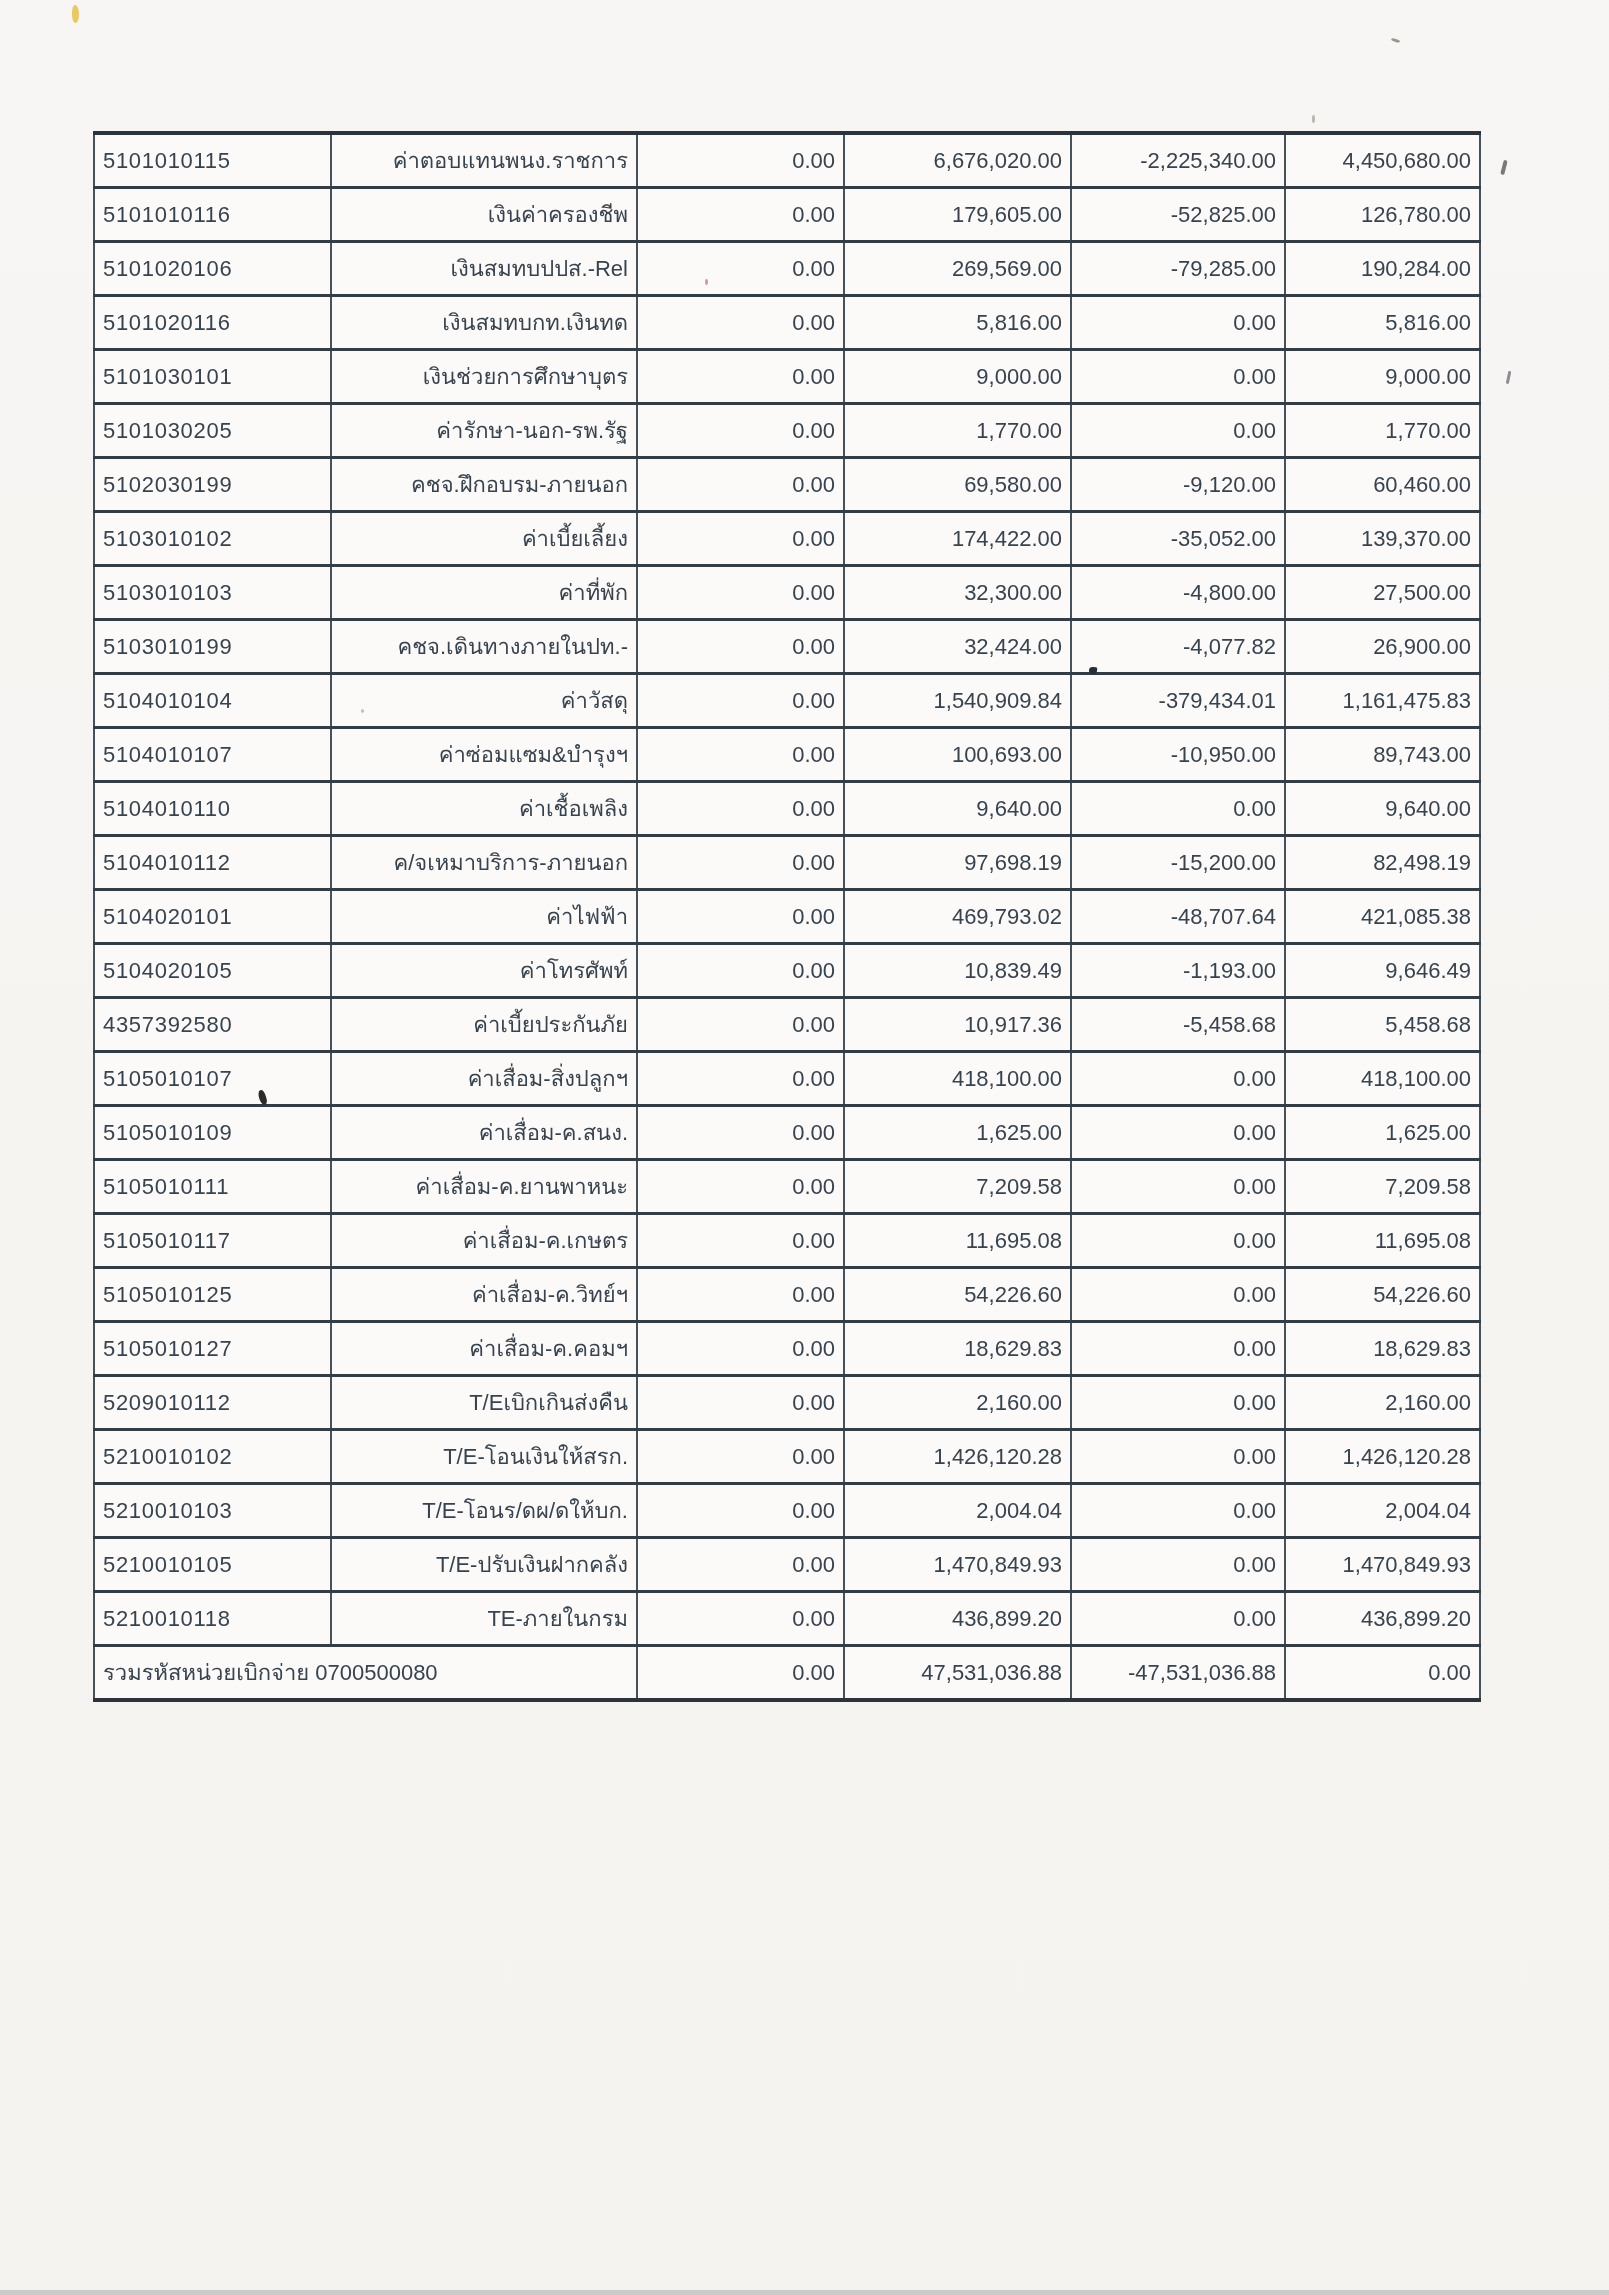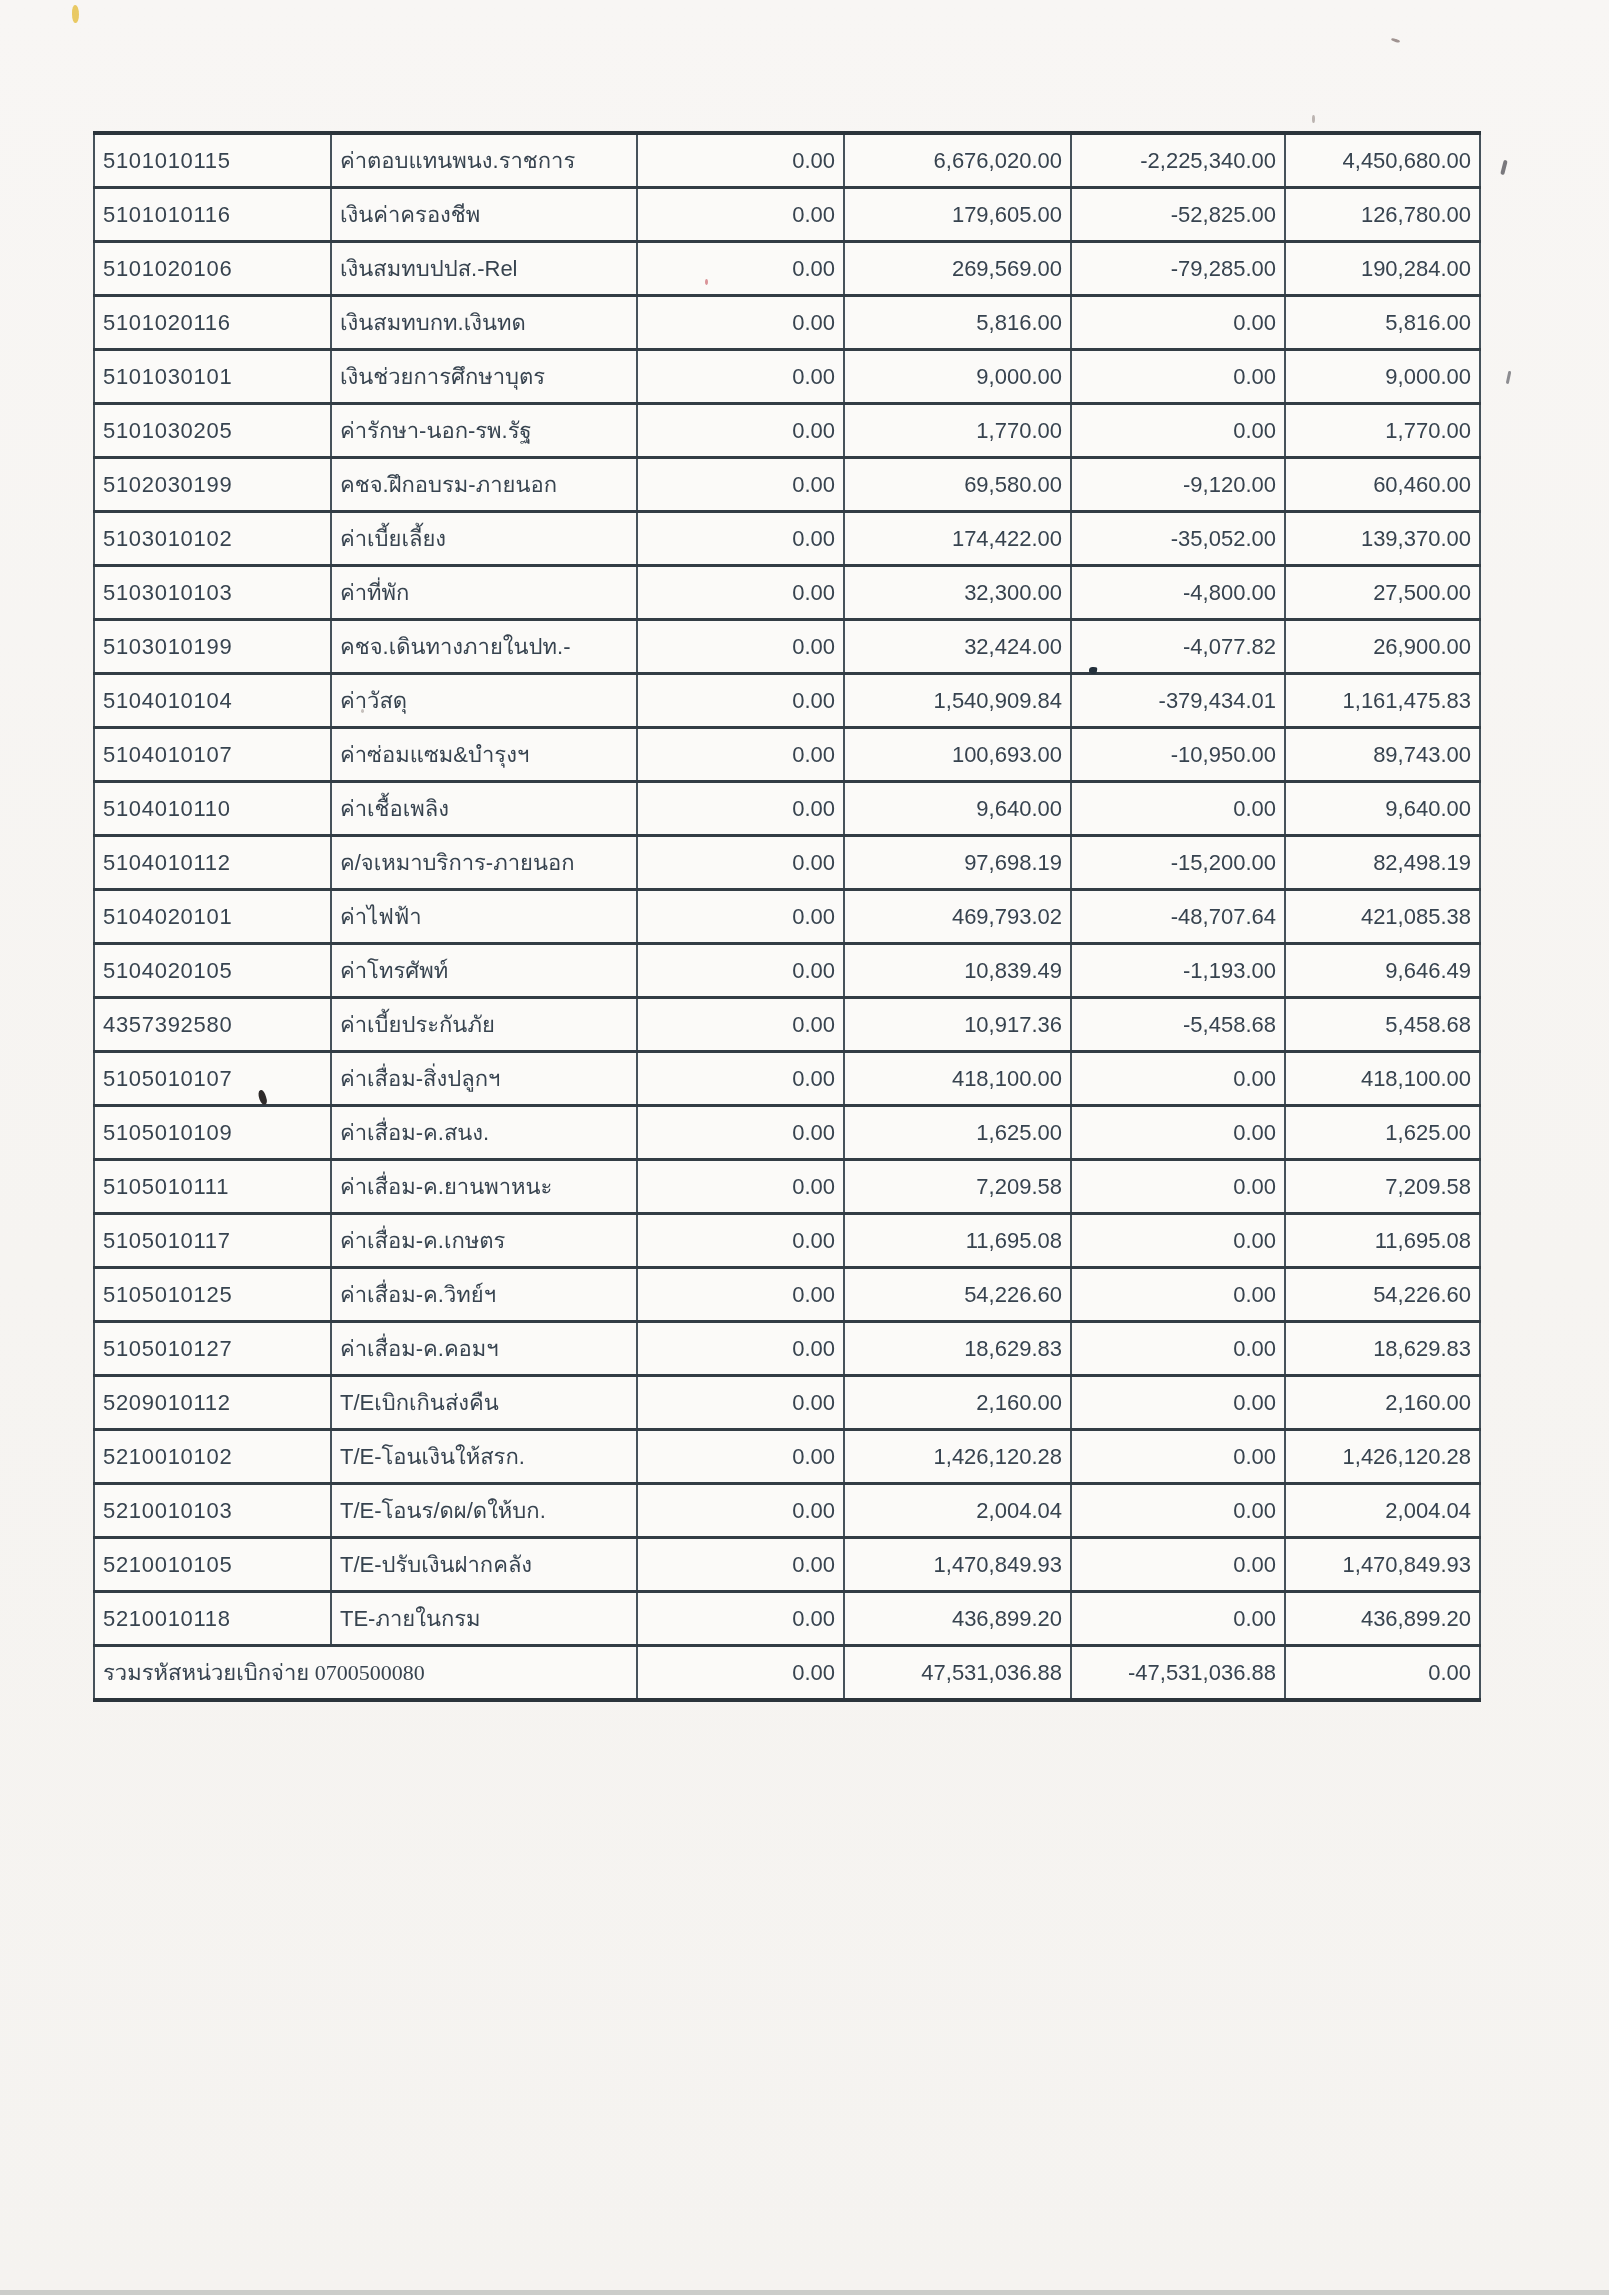--- a/index.html
+++ b/index.html
@@ -34,23 +34,23 @@
     border-bottom:3.3px solid #333d45;
     padding:0 8px;
     overflow:hidden;
     white-space:nowrap;
     background:#fbfaf8;
   }
   table.expense{border:2px solid #2e383f;}
   table.expense tr:first-child td{border-top:4.7px solid #2b343b;}
   table.expense tr:last-child td{border-bottom:4.7px solid #2b343b;}
   td.c-code{text-align:left;letter-spacing:0.7px;}
-  td.c-desc{text-align:left;}
+  td.c-desc{text-align:right;}
   td.c-num{text-align:right;}
-  tr.total-row td.c-label{text-align:left;font-family:Liberation Serif, serif;}
+  tr.total-row td.c-label{text-align:left;}
   
   .artifact{position:absolute;pointer-events:none;}
   .a-yellow{left:72px;top:5.3px;width:6.7px;height:17.4px;background:#e6c149;border-radius:45% 55% 50% 50%;opacity:.85;}
   .a-speck1{left:1391px;top:39px;width:9.4px;height:3.3px;background:#7b6a66;border-radius:50%;opacity:.7;transform:rotate(18deg);}
   .a-speck2{left:1312px;top:115px;width:2.7px;height:8px;background:#8a7d7a;border-radius:50%;opacity:.55;}
   .a-quote1{left:1502px;top:160px;width:4px;height:14.7px;background:#5a5a5f;border-radius:2px;transform:rotate(14deg);opacity:.8;}
   .a-quote2{left:1507px;top:371px;width:3.3px;height:13.4px;background:#6a6a70;border-radius:2px;transform:rotate(12deg);opacity:.75;}
   .a-pen1{left:259px;top:1090px;width:6.7px;height:14.7px;background:#2e2a2a;border-radius:60% 40% 50% 50%;transform:rotate(-20deg);}
   .a-pen2{left:1089px;top:667px;width:8px;height:6.7px;background:#23303c;border-radius:50% 20% 50% 50%;transform:rotate(8deg);}
   .a-red1{left:705px;top:279px;width:2.7px;height:6px;background:#c4505a;opacity:.6;border-radius:50%;}

